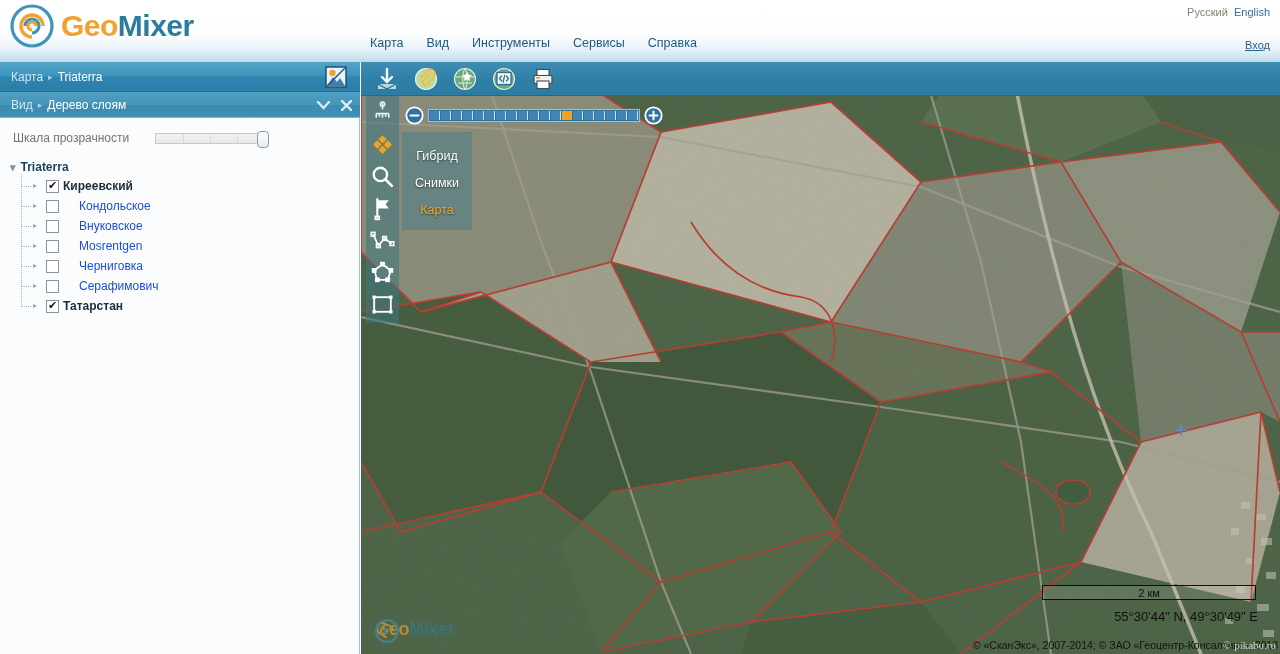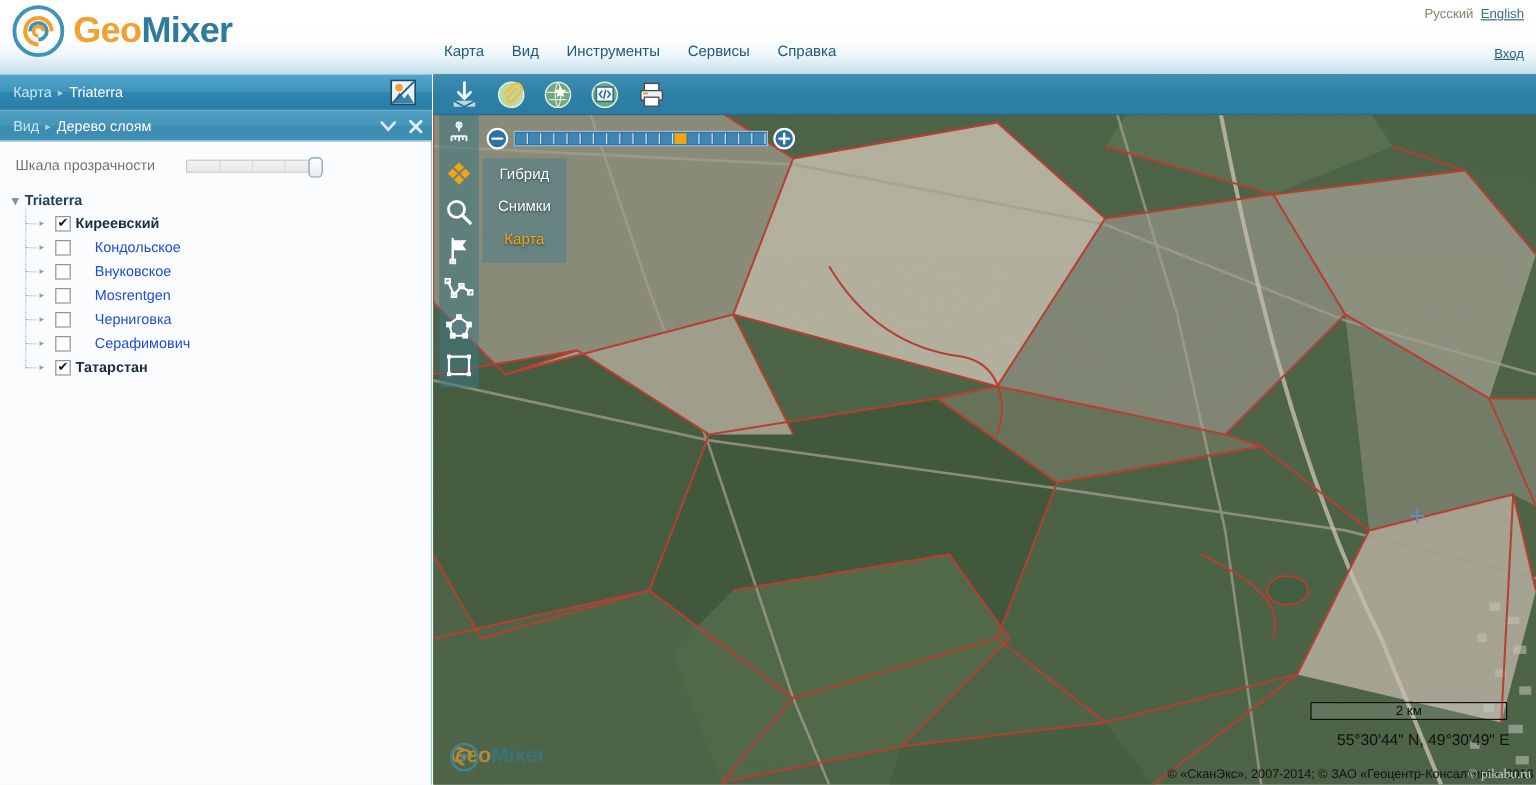--- a/index.html
+++ b/index.html
@@ -26,21 +26,21 @@
     white-space: nowrap;
   }
   .logo-geo { color: #f2a030; }
   .logo-mixer { color: #2e7c9c; }
 
   .lang-bar {
     position: absolute; right: 10px; top: 6px;
     font-size: 11px; white-space: nowrap;
   }
   .lang-ru { color: #8b7f6e; margin-right: 6px; }
-  .lang-en { color: #3a6a92; text-decoration: underline; cursor: pointer; }
+  .lang-en { color: #3a6a92; cursor: pointer; }
 
   .login-link {
     position: absolute; right: 10px; top: 39px;
     font-size: 11px; color: #2b5f86; text-decoration: underline; cursor: pointer; text-align: center;
   }
 
   .mainmenu {
     position: absolute; left: 370px; top: 36px;
     display: flex; gap: 23px; font-size: 12.5px; color: #215a7d;
   }
@@ -187,42 +187,42 @@
     width: 33px; padding: 4px 0 6px;
     background: rgba(60,118,130,.55); z-index: 13;
     display: flex; flex-direction: column; align-items: center; gap: 7px;
   }
   .mt { width: 25px; height: 25px; cursor: pointer; }
 
   
   .basemaps {
     position: absolute; left: 402px; top: 132px;
     width: 70px; background: rgba(70,125,140,.5); z-index: 13;
-    padding: 0 0 6px;
+    padding: 11px 0 6px;
   }
   .bm {
     padding: 6px 0 7px; text-align: center; font-size: 12.5px;
     color: #ffffff; cursor: pointer;
     text-shadow: 0 1px 2px rgba(0,0,0,.6);
   }
   .bm.sel { color: #f5a623; }
 
   
   .watermark {
     position: absolute; left: 14px; bottom: 14px;
     display: flex; align-items: center; gap: 4px;
     opacity: .62; z-index: 12; pointer-events: none;
   }
   .wm-text { font-size: 18px; font-weight: bold; letter-spacing: -.3px; }
   .wm-geo { color: #f2a030; }
   .wm-mixer { color: #2e7c9c; }
 
   .scalebar {
     position: absolute; right: 24px; bottom: 54px;
-    width: 164px; height: 15px; border: 1px solid #101010;
+    width: 214px; height: 15px; border: 1px solid #101010;
     background: rgba(255,255,255,.12); z-index: 12;
     font-size: 11px; color: #0d0d0d; text-align: center; line-height: 14px;
   }
   .coords {
     position: absolute; right: 22px; bottom: 30px; z-index: 12;
     font-size: 13px; color: #101010; white-space: nowrap;
   }
   .copyright {
     position: absolute; right: 2px; bottom: 3px; z-index: 12;
     font-size: 10.5px; color: #121212; white-space: nowrap;

